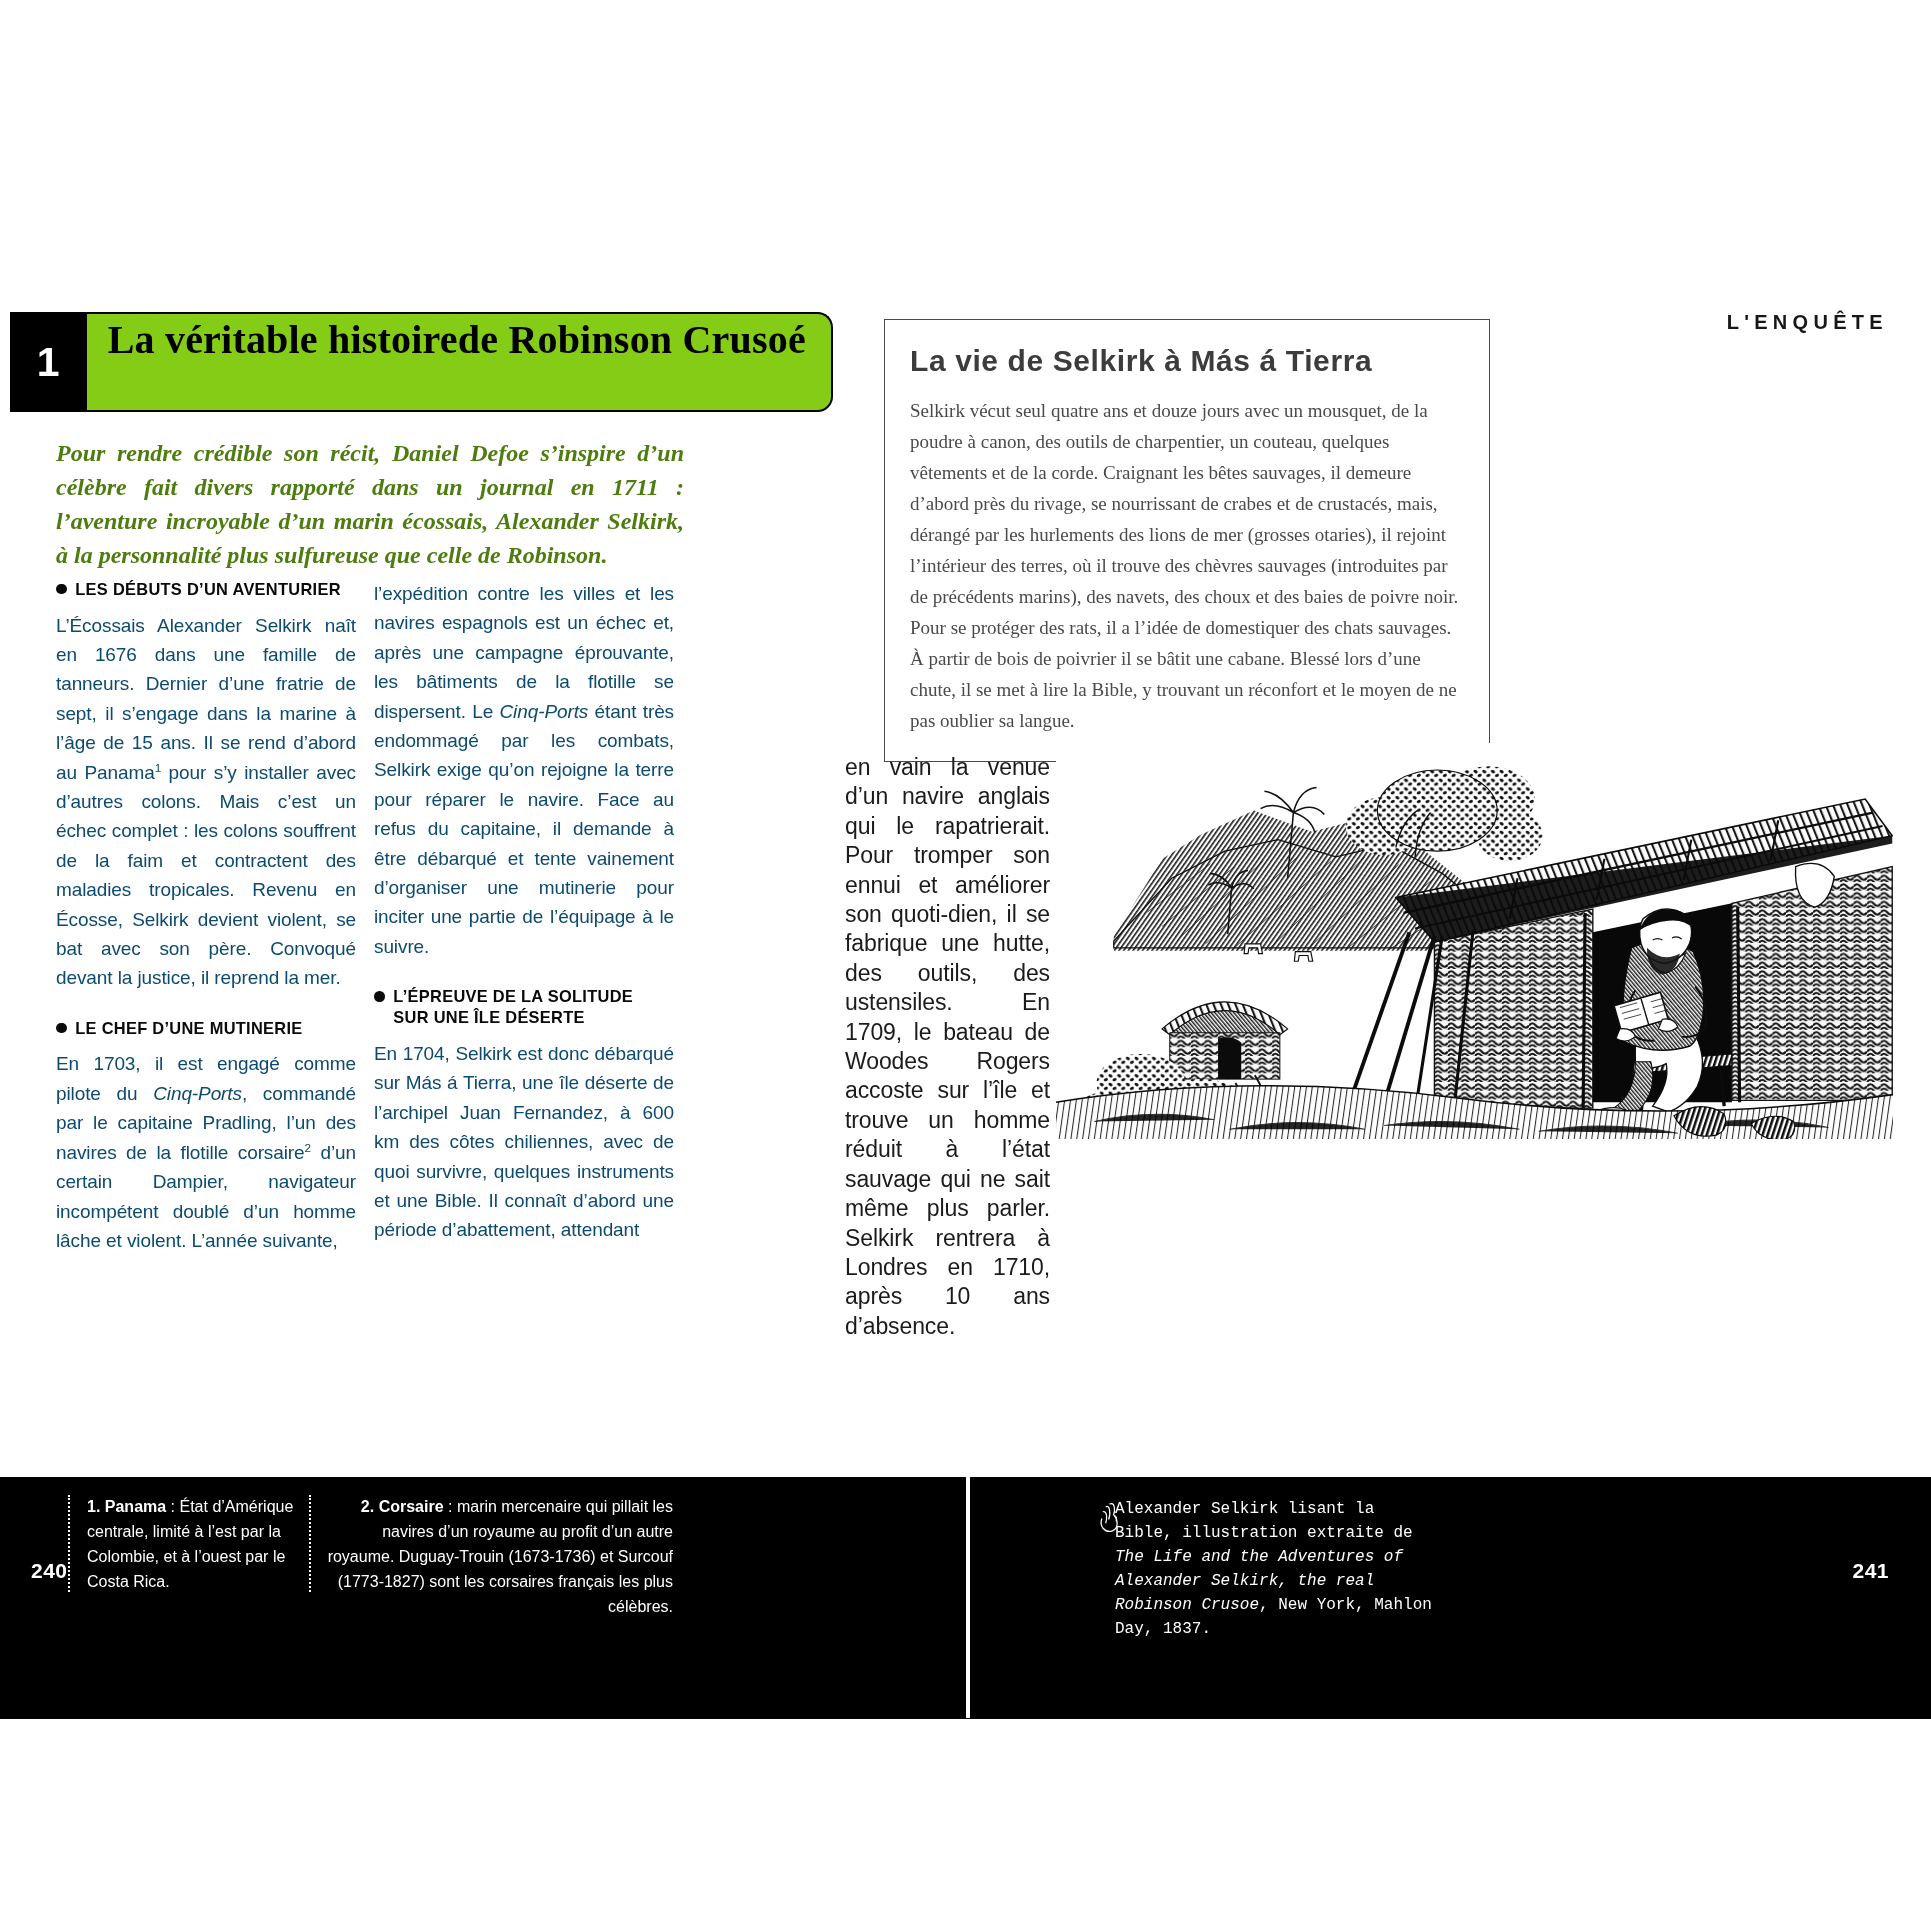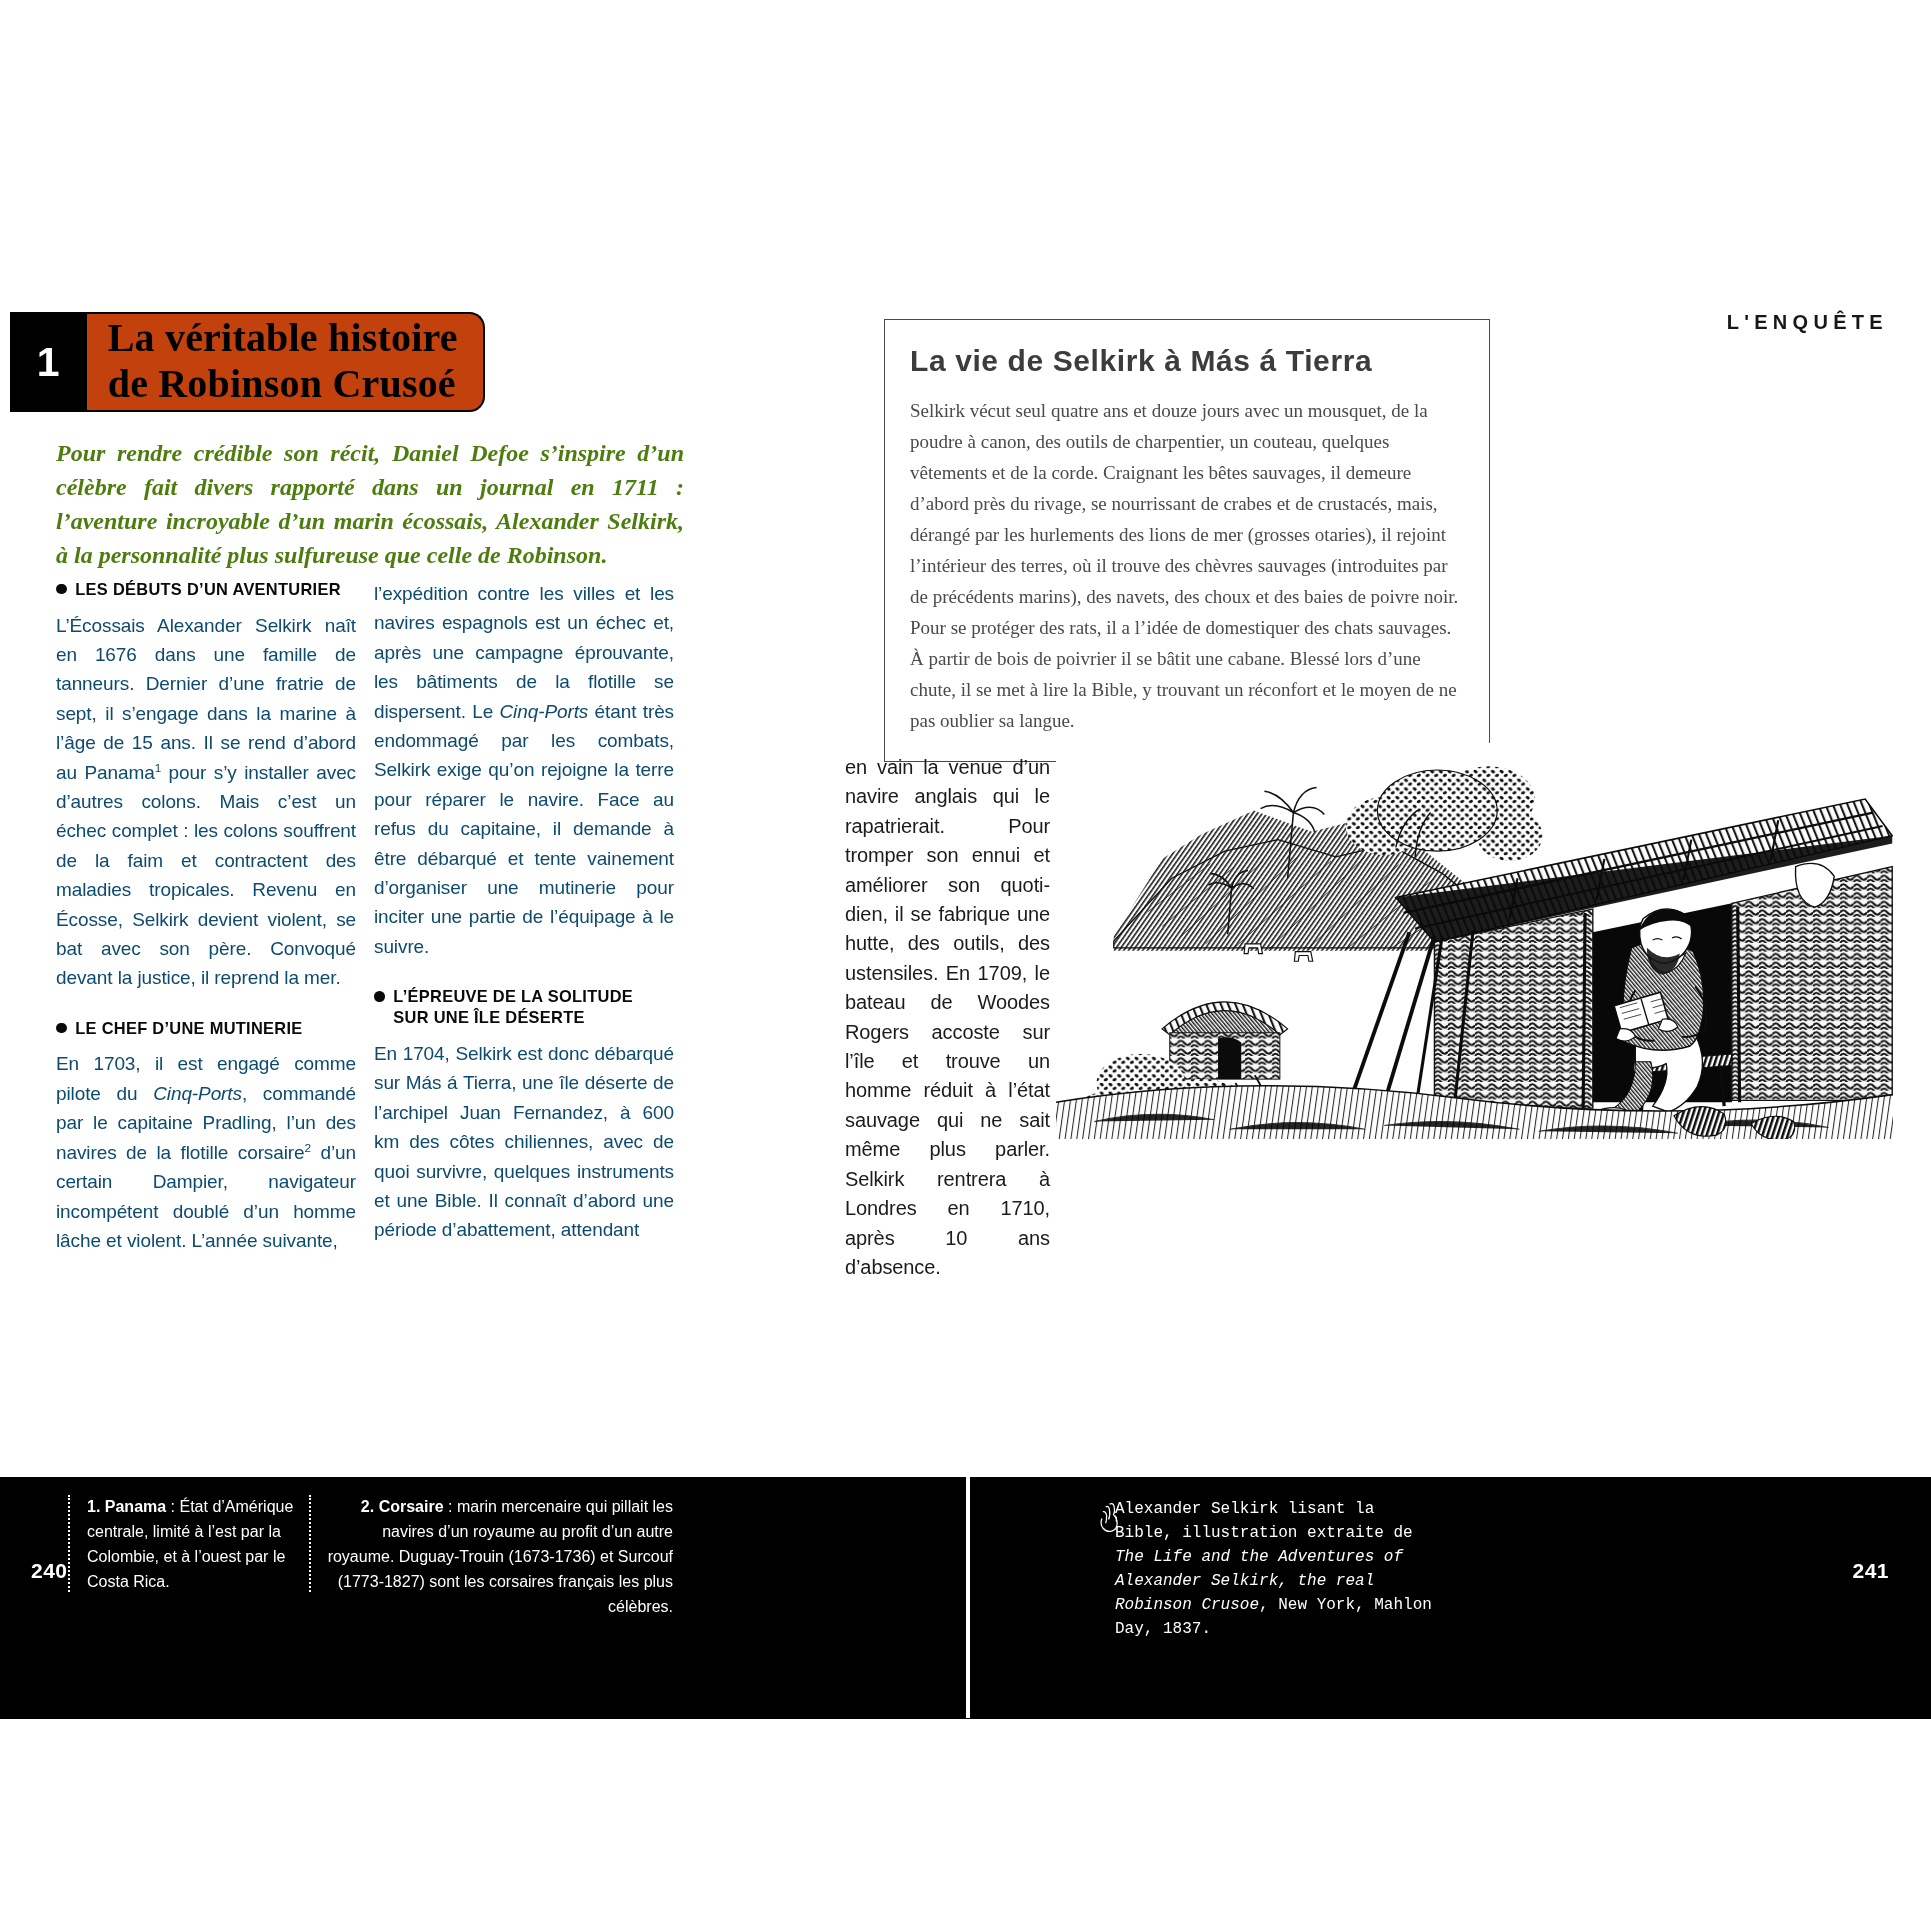--- a/index.html
+++ b/index.html
@@ -29,22 +29,22 @@
     position:absolute; left:9.7px; top:312px; display:flex; align-items:stretch; height:100px;
   }
   .title-num{
     width:77px; background:#000000; color:#ffffff;
     display:flex; align-items:center; justify-content:center;
     font-family:"Liberation Sans", sans-serif; font-weight:700; font-size:41px;
   }
   .title-box{
     border:2.9px solid #000000; border-left:none;
     border-top-right-radius:15.4px; border-bottom-right-radius:15.4px;
-    padding:2.9px 25px 5.8px 21px; background:#c2410c;
-    display:flex; flex-direction:column; justify-content:center;
+    padding:2.9px 25px 5.8px 21px; background:#84cc16;
+    display:flex; flex-direction:row; justify-content:center;
   }
   .title-line{
     font-family:"Liberation Serif", serif; font-weight:700;
     font-size:40px; line-height:46px; letter-spacing:0.2px; color:#000;
     white-space:nowrap;
   }
 
   .standfirst{
     position:absolute; left:56px; top:436px; width:628px;
     font-family:"Liberation Serif", serif;
@@ -98,21 +98,21 @@
   }
   .factbox-body{
     font-family:"Liberation Serif", serif;
     font-weight:400; font-size:19px; line-height:31px;
     color:#4a4a4a; margin:0; text-align:left;
   }
 
   .right-col{
     position:absolute; left:-121px; top:753px; width:205px;
     font-family:"Liberation Sans", sans-serif;
-    font-size:20px; line-height:29.4px; color:#1b1b1b;
+    font-size:23px; line-height:29.4px; color:#1b1b1b;
     text-align:justify; letter-spacing:-0.1px;
   }
 
   
   .engraving{
     position:absolute; left:90px; top:743px; width:837px; height:396px;
     overflow:hidden; background:#ffffff;
   }
   .engraving svg{display:block;width:100%;height:100%;}
 

